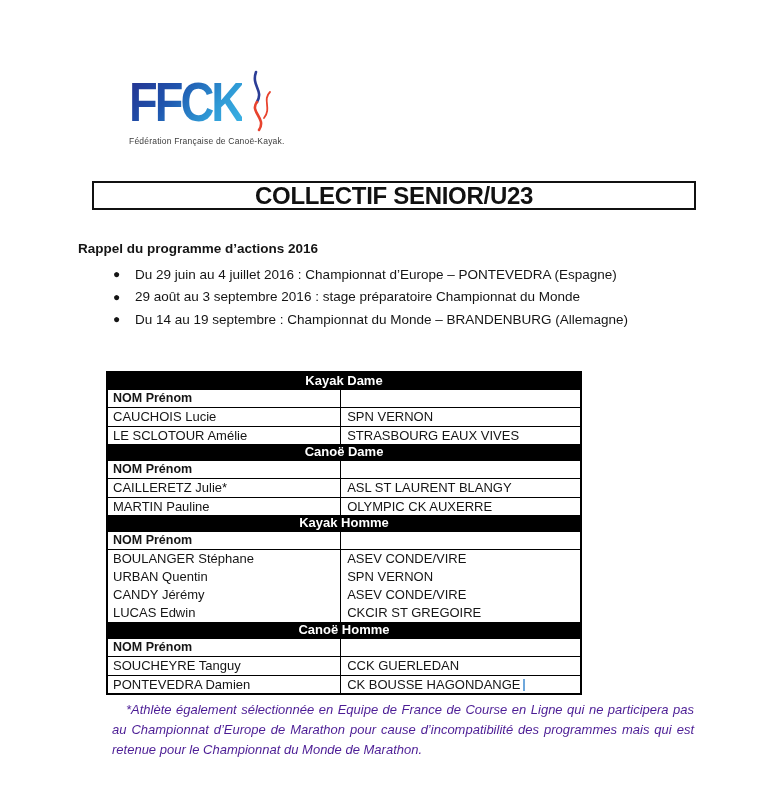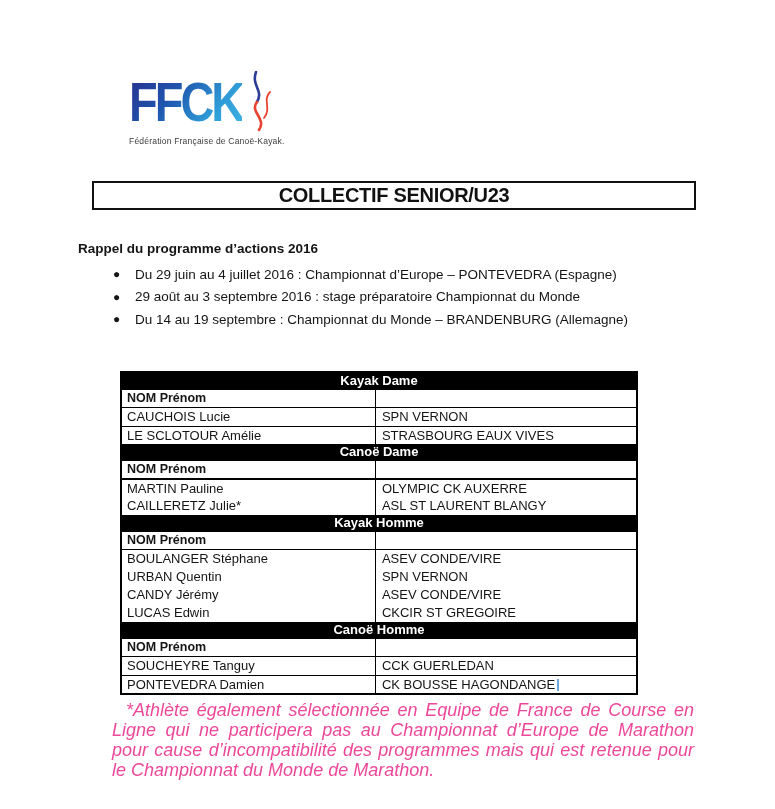--- a/index.html
+++ b/index.html
@@ -22,47 +22,47 @@
   }
   @supports (-webkit-background-clip: text) { .logo-text { color:transparent; } }
   .logo-swoosh { position:absolute; left:112px; top:-4px; }
   .logo-caption { margin-top:6px; font-size:8.5px; letter-spacing:0.2px; color:#3c3c3c; white-space:nowrap; }
 
   
   .title-box {
     position:absolute; left:92px; top:181px; width:604px; height:29px;
     border:2px solid #111; display:flex; align-items:center; justify-content:center;
   }
-  .title-text { font-weight:bold; font-size:20px; letter-spacing:-0.3px; color:#111; }
+  .title-text { font-weight:bold; font-size:24px; letter-spacing:-0.3px; color:#111; }
 
   
   .program-heading { position:absolute; left:78px; top:241px; font-weight:bold; font-size:13.5px; }
   .program-list { position:absolute; left:113px; top:263px; }
   .bullet-item { display:flex; height:22.5px; align-items:center; font-size:13.5px; }
   .dot { width:22px; font-size:12px; }
   .bullet-text { white-space:nowrap; }
 
   
-  .tables { position:absolute; left:120px; top:371px; width:518px; border:2px solid #000; background:#fff; }
+  .tables { position:absolute; left:106px; top:371px; width:476px; border:2px solid #000; background:#fff; }
   .band {
     background:#000; color:#fff; font-weight:bold; text-align:center;
     height:17px; line-height:16px; font-size:13px;
   }
   .trow { display:flex; height:18px; line-height:17px; font-size:13px; }
   .trow.hdr { font-weight:bold; border-bottom:1px solid #000; font-size:12.5px;flex-direction:column; }
   .trow.bt { border-top:1px solid #000; }
   .c1 { width:49.4%; border-right:1px solid #000; padding-left:5px; overflow:hidden; white-space:nowrap; }
   .c2 { flex:1; padding-left:6px; overflow:hidden; white-space:nowrap; }
   .caret { display:inline-block; width:2px; height:12px; margin-left:2px; vertical-align:-2px; }
 
   
   .footnote {
     position:absolute; left:112px; top:700px; width:582px;
-    font-style:italic; font-size:18px; line-height:20px; text-align:justify;
-    text-indent:14px; color:#ec4899;
+    font-style:italic; font-size:13px; line-height:20px; text-align:justify;
+    text-indent:14px; color:#4c1d95;
   }
 </style>
 </head>
 <body>
 
 <div id="page">
 
   <div class="logo">
     <div class="logo-row">
       <span class="logo-text">FFCK</span>
@@ -107,27 +107,27 @@
       </div>
       <div class="trow bt">
         <div class="c1">LE SCLOTOUR Amélie</div>
         <div class="c2">STRASBOURG EAUX VIVES</div>
       </div>
       <div class="band">Canoë Dame</div>
       <div class="trow hdr">
         <div class="c1">NOM Prénom</div>
         <div class="c2">Club</div>
       </div>
+      <div class="trow">
+        <div class="c1">CAILLERETZ Julie*</div>
+        <div class="c2">ASL ST LAURENT BLANGY</div>
+      </div>
       <div class="trow bt">
         <div class="c1">MARTIN Pauline</div>
         <div class="c2">OLYMPIC CK AUXERRE</div>
-      </div>
-      <div class="trow">
-        <div class="c1">CAILLERETZ Julie*</div>
-        <div class="c2">ASL ST LAURENT BLANGY</div>
       </div>
       <div class="band">Kayak Homme</div>
       <div class="trow hdr">
         <div class="c1">NOM Prénom</div>
         <div class="c2">Club</div>
       </div>
       <div class="trow">
         <div class="c1">BOULANGER Stéphane</div>
         <div class="c2">ASEV CONDE/VIRE</div>
       </div>

